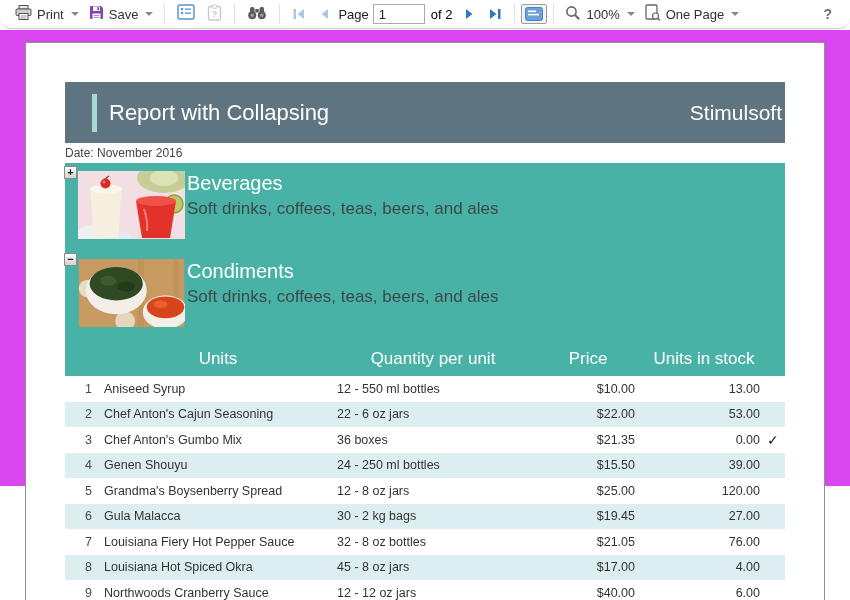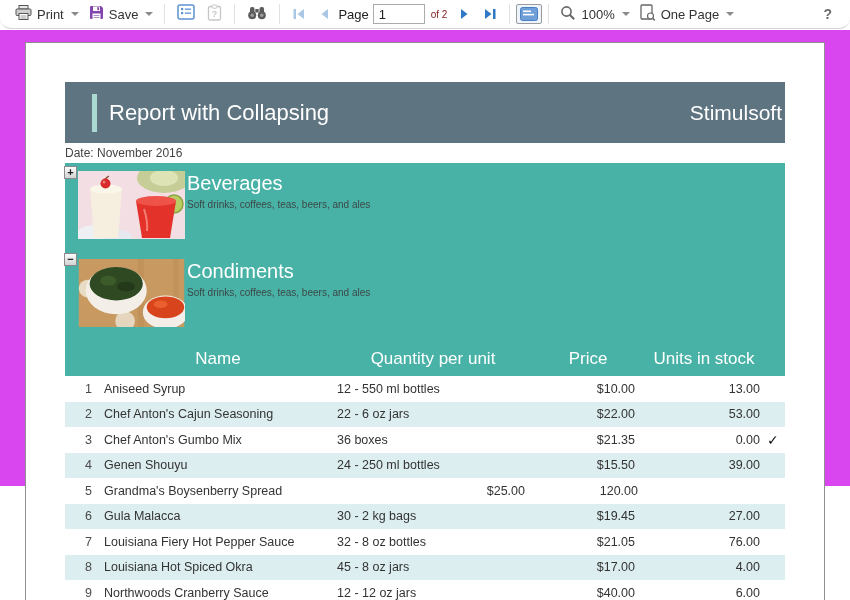--- a/index.html
+++ b/index.html
@@ -13,21 +13,21 @@
   .tb-btn { display:flex; align-items:center; gap:5px; padding:3px 5px;
     font-size:13px; color:#333; cursor:default; }
   .caret { width:0; height:0; border-left:4px solid transparent;
     border-right:4px solid transparent; border-top:4px solid #8a8a8a; margin-left:2px; }
   .sep { width:1px; height:20px; background:#e2e2e2; margin:0 6px; flex:none; }
   .tb-ic { display:flex; align-items:center; justify-content:center;
     padding:3px 6px; }
   .page-lbl { font-size:13px; color:#222; margin:0 4px 0 2px; }
   .page-input { width:52px; height:20px; border:1px solid #ababab;
     font-size:13px; padding:0 5px; font-family:"Liberation Sans",sans-serif; color:#222; }
-  .of-lbl { font-size:10px; color:#7f1d1d; margin:0 6px 0 6px; }
+  .of-lbl { font-size:13px; color:#000000; margin:0 6px 0 6px; }
   .tb-active { border:1px solid #9c9c9c; background:#eef4fb; padding:2px 3px;
     display:flex; align-items:center; border-radius:2px; }
   .help { margin-left:auto; font-size:14px; font-weight:bold; color:#6b6b6b;
     padding:2px 8px; }
 
   
   .viewer { position:absolute; top:30px; left:0; width:850px; height:456px;
     background:#d946ef; }
   .paper { position:absolute; left:25px; top:12px; width:800px; height:640px;
     background:#fff; border:1px solid #8f8f8f; }
@@ -49,21 +49,21 @@
   .cat.second { height:90px; }
   .cat-img { position:absolute; left:13px; top:8px; width:107px; height:68px;
     display:block; }
   .toggle { position:absolute; left:-1px; top:3px; width:13px; height:13px;
     background:linear-gradient(#fdfdfd,#d2d2d2); border:1px solid #8a8a8a;
     color:#222; font-size:11px; line-height:10px; text-align:center;
     font-weight:bold; z-index:2; cursor:default; }
   .cat.second .toggle { top:2px; }
   .cat-text { position:absolute; left:122px; top:9px; }
   .cat-name { color:#fff; font-size:20px; }
-  .cat-desc { color:#3d4848; font-size:10px; margin-top:4px; }
+  .cat-desc { color:#3d4848; font-size:17px; margin-top:4px; }
 
   .grid { display:grid; grid-template-columns:38px 230px 200px 110px 122px 20px;
     align-items:center; }
   .thead { height:35px; color:#fff; font-size:17px; }
   .th { text-align:center; white-space:nowrap; }
 
   .trow { height:25.5px; font-size:12.5px; color:#333; }
   .trow.stripe { background:#ddeef0; }
   .c-num { text-align:right; padding-right:11px; color:#4a4a4a; }
   .c-name { padding-left:1px; }
@@ -272,21 +272,21 @@
             <ellipse cx="83" cy="46" rx="7" ry="4" fill="#e95f2d"></ellipse>
           </svg>
           <div class="cat-text">
             <div class="cat-name">Condiments</div>
             <div class="cat-desc">Soft drinks, coffees, teas, beers, and ales</div>
           </div>
         </div>
 
         <div class="grid thead">
           <div class="th"></div>
-          <div class="th">Name</div>
+          <div class="th">Units</div>
           <div class="th">Quantity per unit</div>
           <div class="th">Price</div>
           <div class="th">Units in stock</div>
           <div class="th"></div>
         </div>
       </div>
 
       <div id="table-body">
   <div class="grid trow">
     <div class="c-num">1</div>
@@ -320,20 +320,21 @@
     <div class="c-name">Genen Shouyu</div>
     <div class="c-qty">24 - 250 ml bottles</div>
     <div class="c-price">$15.50</div>
     <div class="c-units">39.00</div>
     <div class="c-check"></div>
   </div>
 
   <div class="grid trow">
     <div class="c-num">5</div>
     <div class="c-name">Grandma's Boysenberry Spread</div>
+    <div class="c-qty">12 - 8 oz jars</div>
     <div class="c-price">$25.00</div>
     <div class="c-units">120.00</div>
     <div class="c-check"></div>
   </div>
 
   <div class="grid trow stripe">
     <div class="c-num">6</div>
     <div class="c-name">Gula Malacca</div>
     <div class="c-qty">30 - 2 kg bags</div>
     <div class="c-price">$19.45</div>

